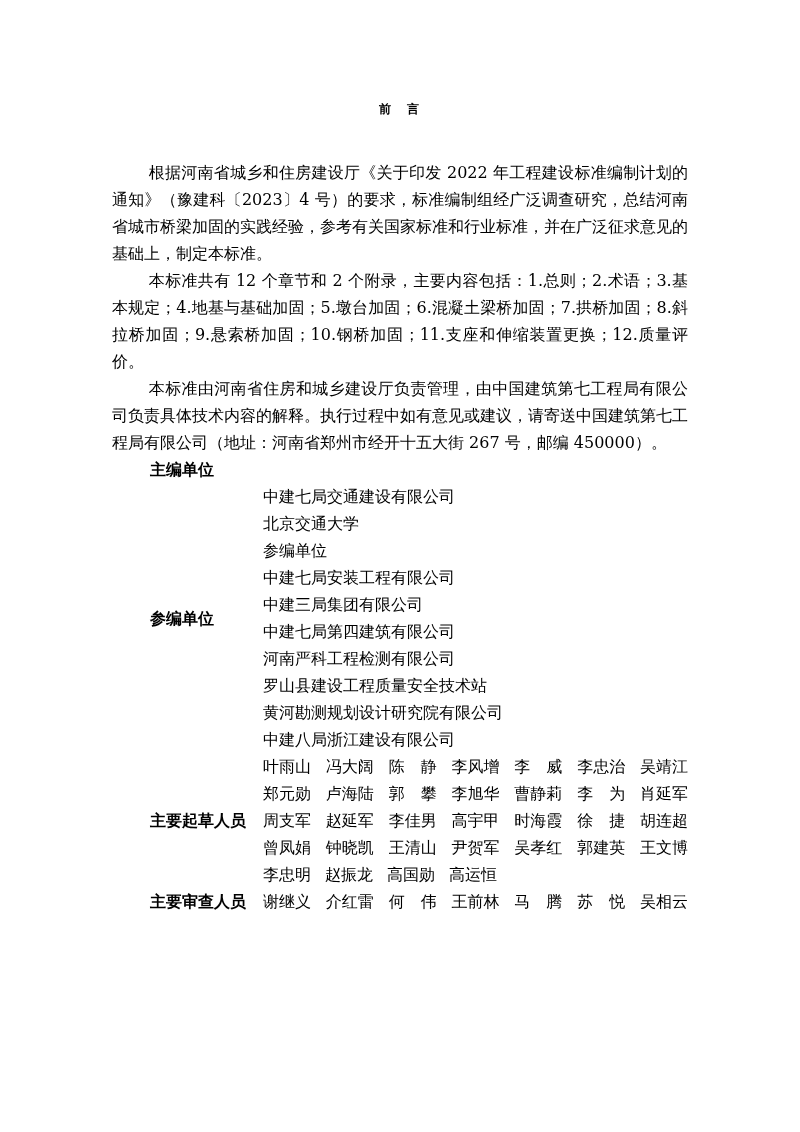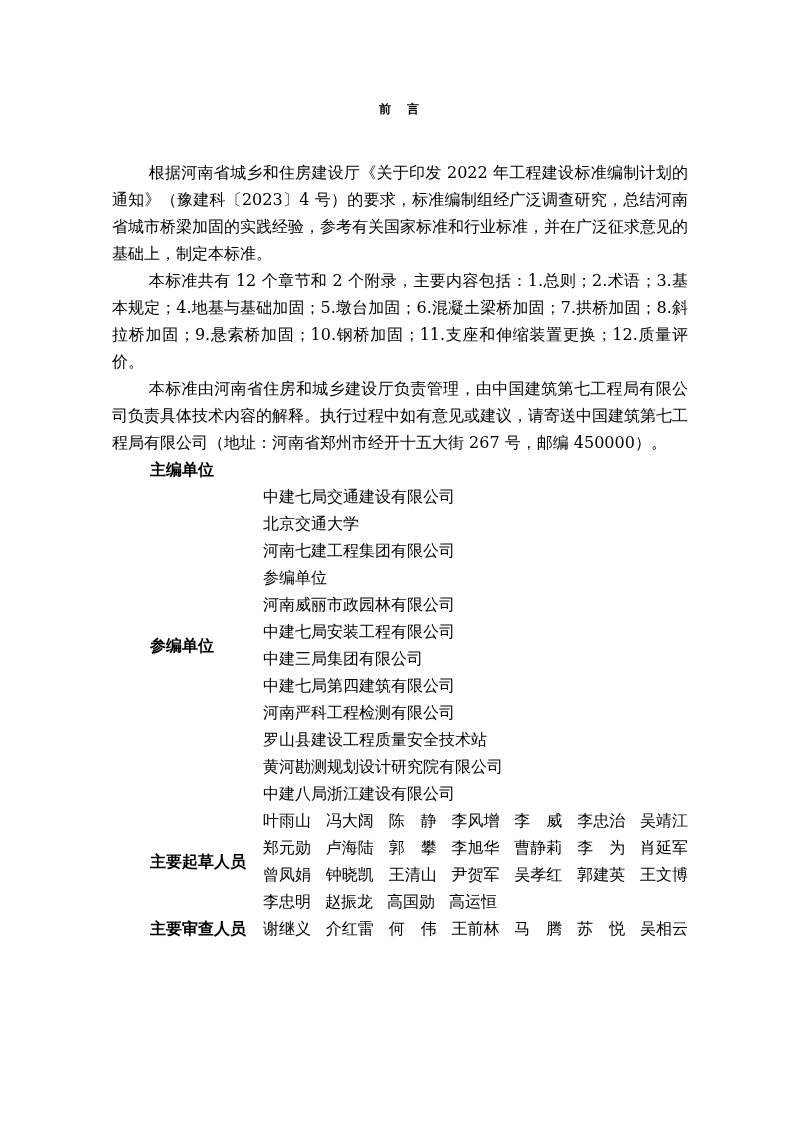--- a/index.html
+++ b/index.html
@@ -86,23 +86,21 @@
 
     <div class="kv-row">
       <span class="kv-label">主编单位</span>
     </div>
 
     <div class="kv-row">
       <span class="kv-label">参编单位</span>
       <div class="kv-value">
           <div class="unit-line">中建七局交通建设有限公司</div>
           <div class="unit-line">北京交通大学</div>
-          <div class="unit-line">河南七建工程集团有限公司</div>
           <div class="unit-line">参编单位</div>
-          <div class="unit-line">河南威丽市政园林有限公司</div>
           <div class="unit-line">中建七局安装工程有限公司</div>
           <div class="unit-line">中建三局集团有限公司</div>
           <div class="unit-line">中建七局第四建筑有限公司</div>
           <div class="unit-line">河南严科工程检测有限公司</div>
           <div class="unit-line">罗山县建设工程质量安全技术站</div>
           <div class="unit-line">黄河勘测规划设计研究院有限公司</div>
           <div class="unit-line">中建八局浙江建设有限公司</div>
         </div>
     </div>
 
@@ -119,20 +117,29 @@
             <span class="name">吴靖江</span>
           </div>
           <div class="name-row full">
             <span class="name">郑元勋</span>
             <span class="name">卢海陆</span>
             <span class="name">郭　攀</span>
             <span class="name">李旭华</span>
             <span class="name">曹静莉</span>
             <span class="name">李　为</span>
             <span class="name">肖延军</span>
+          </div>
+          <div class="name-row full">
+            <span class="name">周支军</span>
+            <span class="name">赵延军</span>
+            <span class="name">李佳男</span>
+            <span class="name">高宇甲</span>
+            <span class="name">时海霞</span>
+            <span class="name">徐　捷</span>
+            <span class="name">胡连超</span>
           </div>
           <div class="name-row full">
             <span class="name">曾凤娟</span>
             <span class="name">钟晓凯</span>
             <span class="name">王清山</span>
             <span class="name">尹贺军</span>
             <span class="name">吴孝红</span>
             <span class="name">郭建英</span>
             <span class="name">王文博</span>
           </div>

